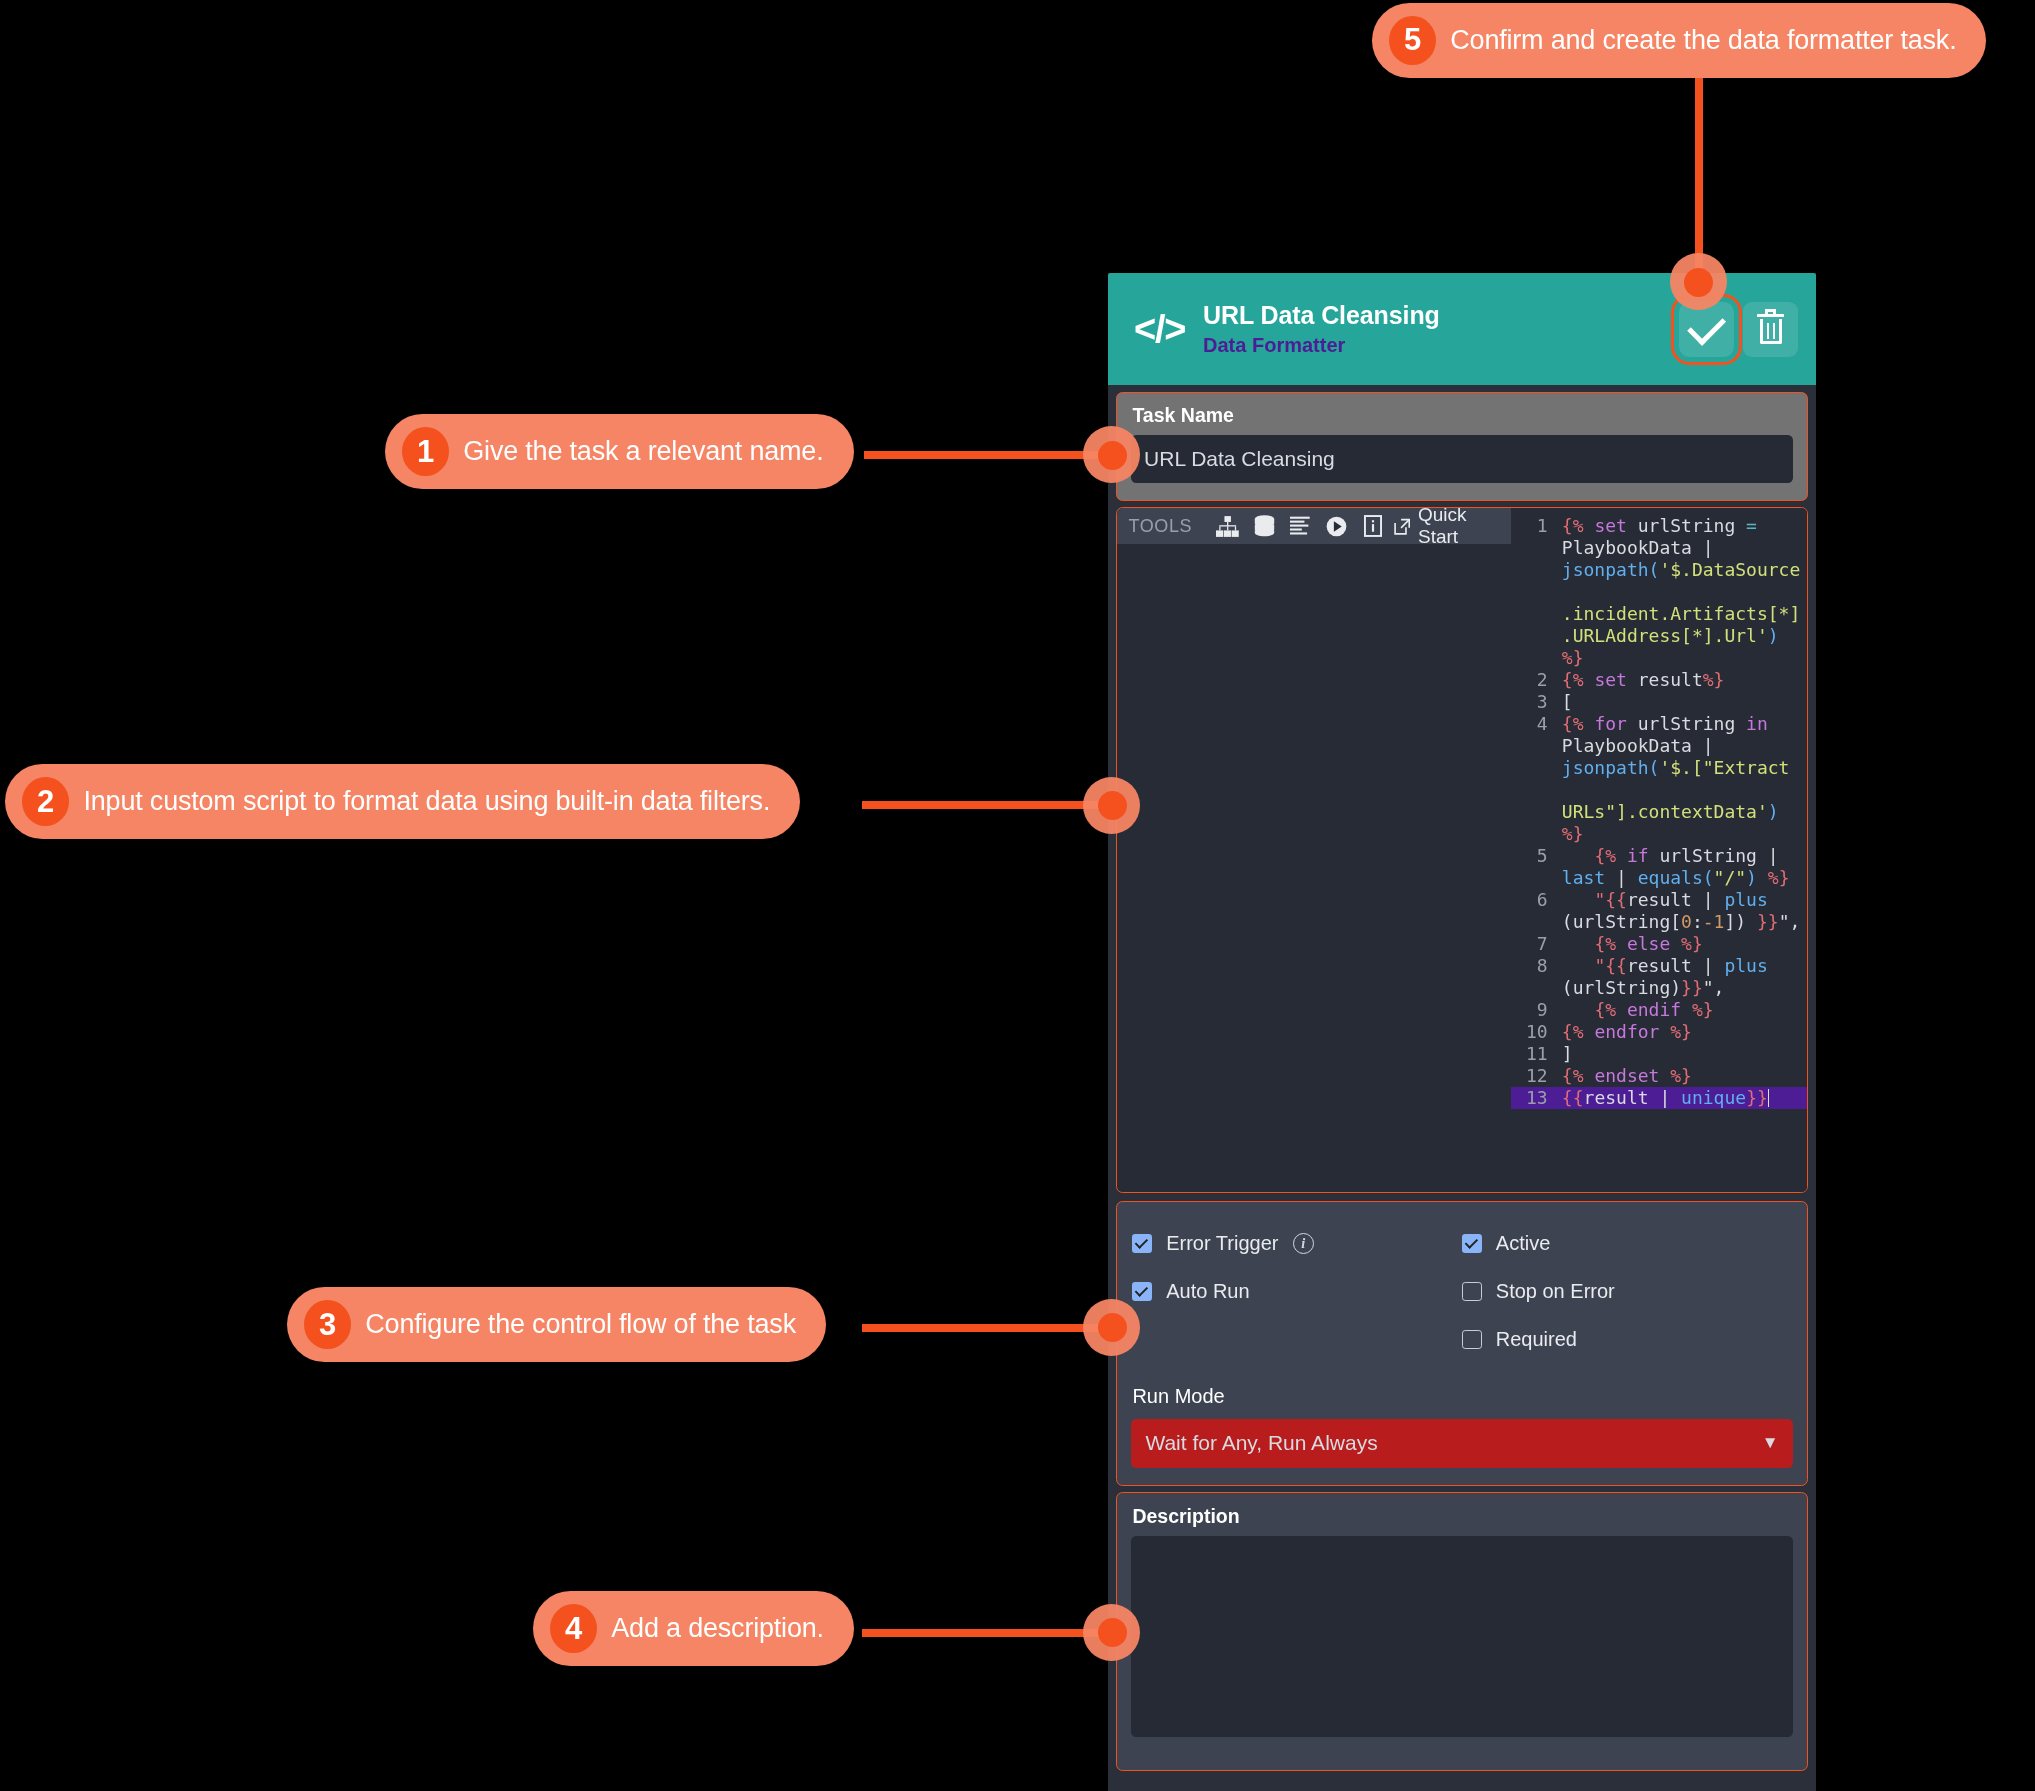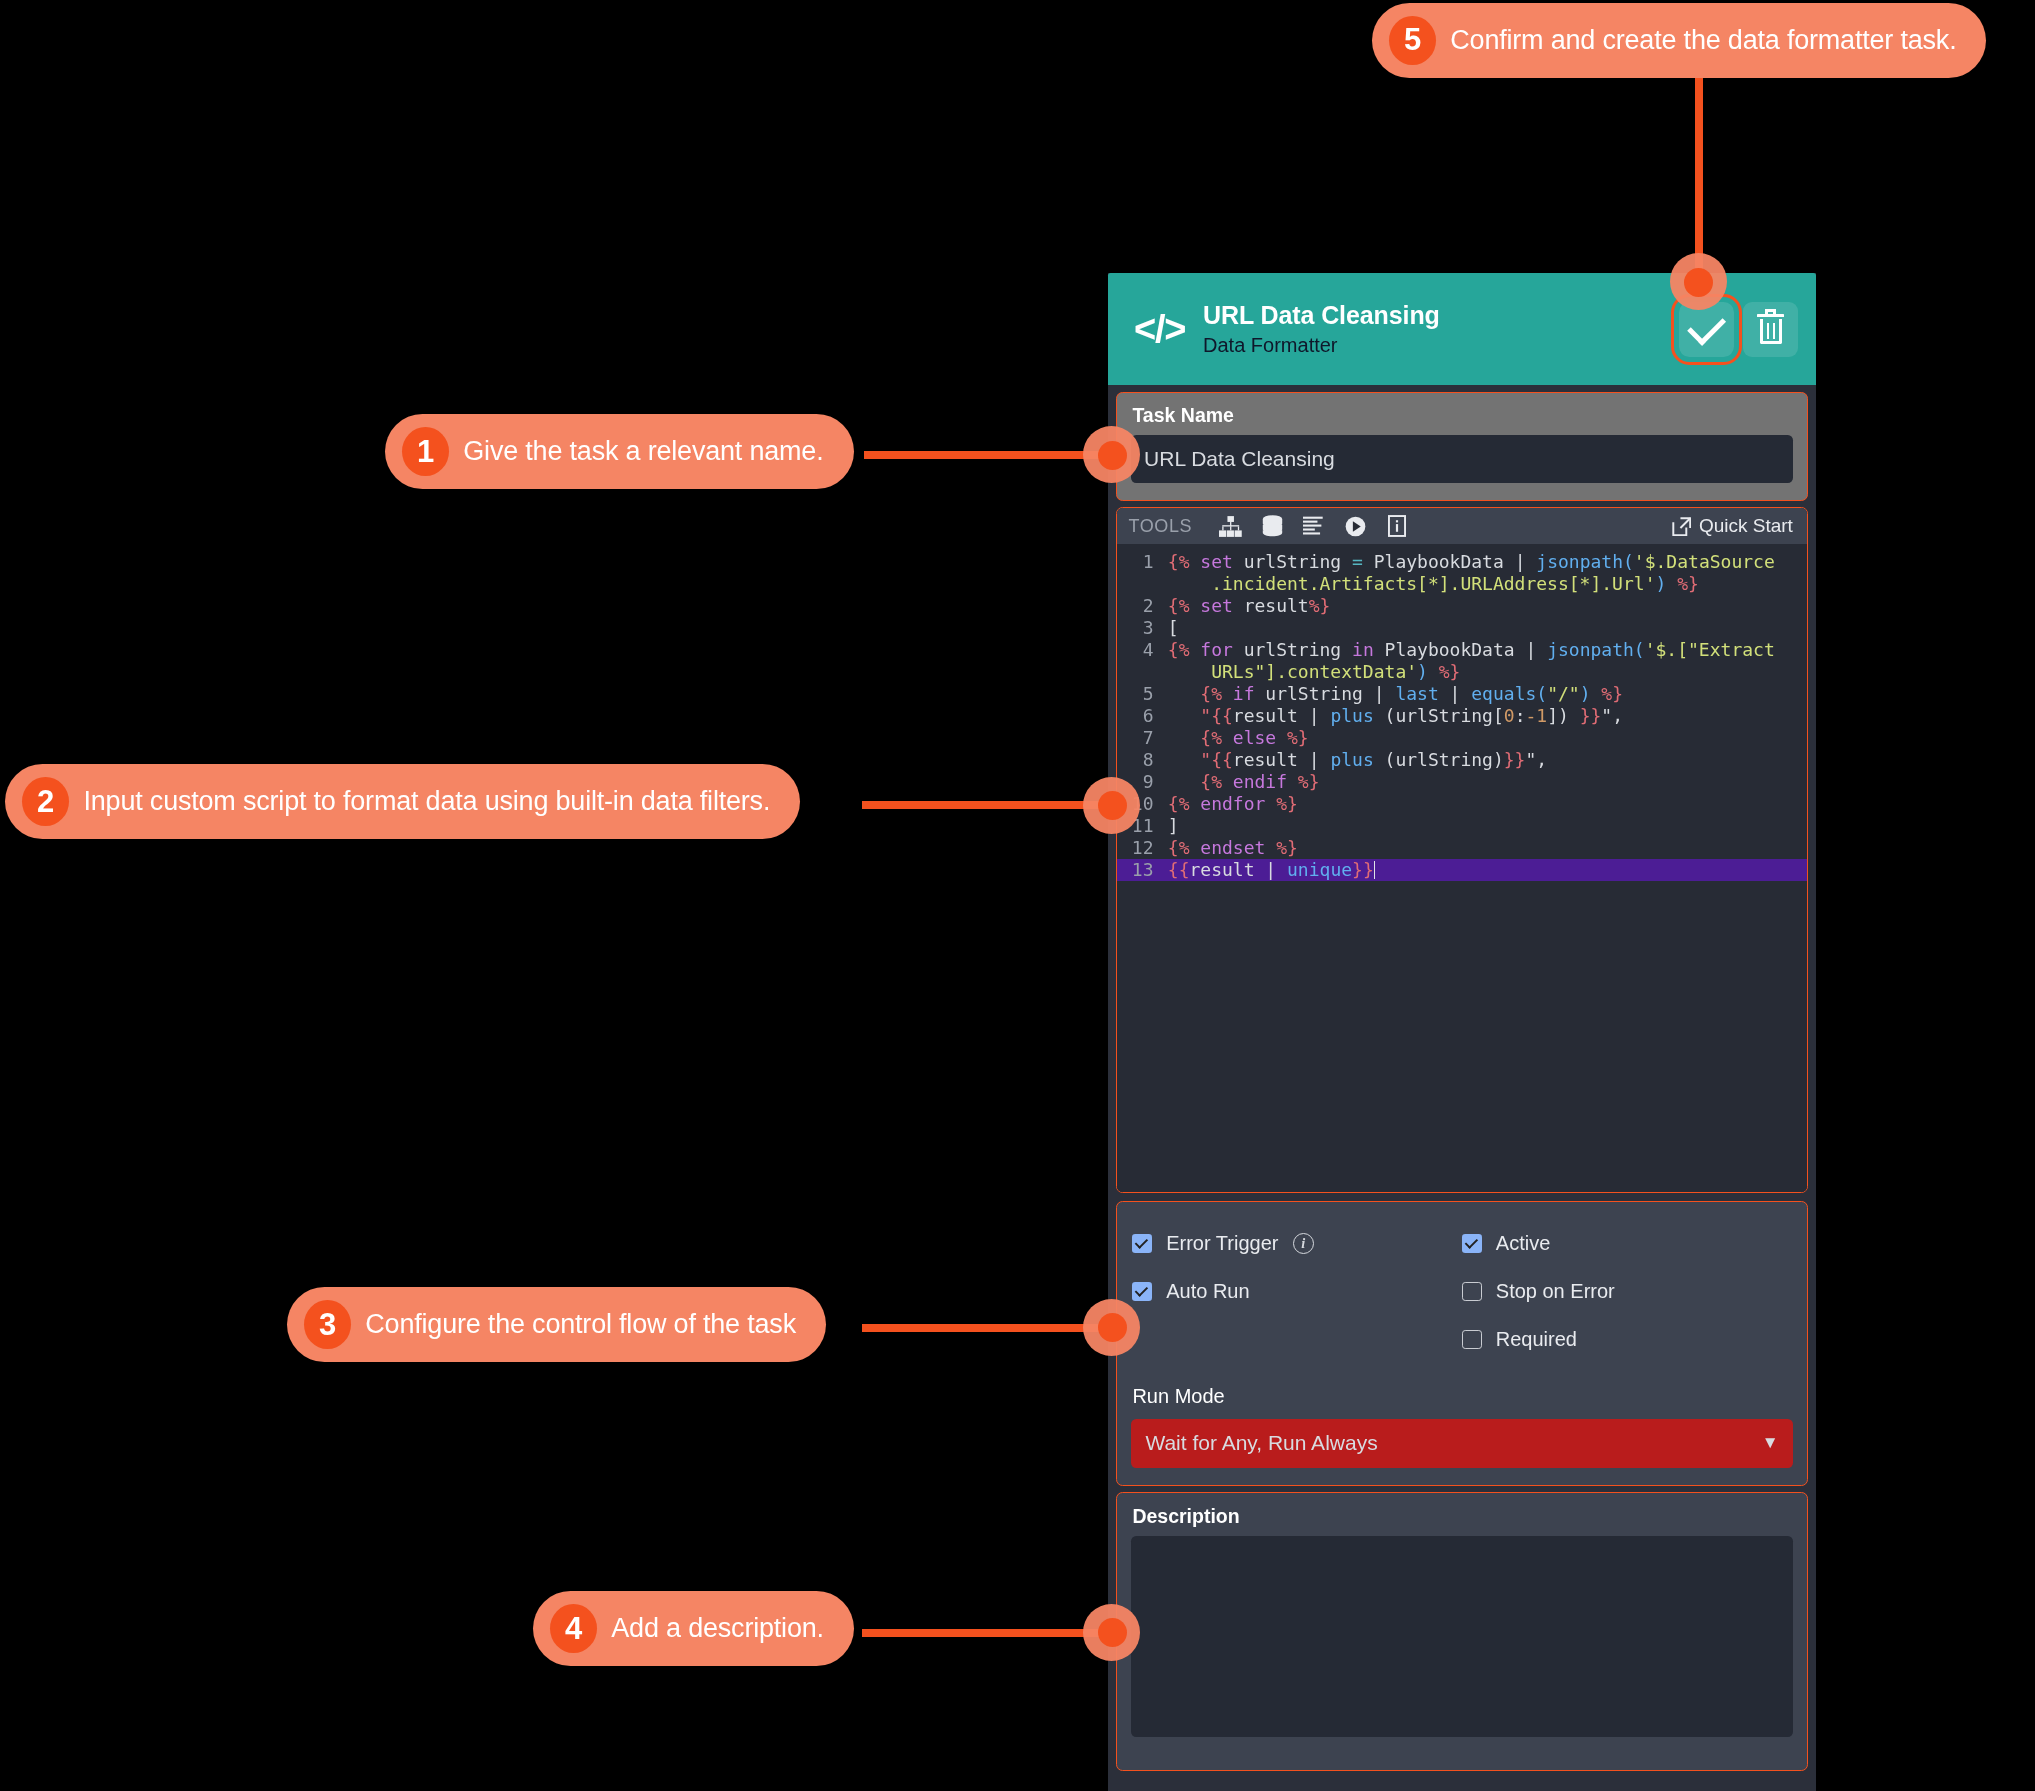--- a/index.html
+++ b/index.html
@@ -53,21 +53,21 @@
     color:#fff;font-size:38px;font-weight:bold;line-height:1;
     font-family:"Liberation Sans", sans-serif;letter-spacing:-1.3px;
     margin-right:18px;
   }
   .hdr-text{flex:1;}
   .hdr-title{
     color:#ffffff;font-size:25px;font-weight:bold;line-height:1.15;
     letter-spacing:-0.1px;
   }
   .hdr-sub{
-    color:#0f172a;font-size:20px;font-weight:400;margin-top:4.5px;line-height:1.15;
+    color:#4c1d95;font-size:20px;font-weight:700;margin-top:4.5px;line-height:1.15;
   }
   .hdr-btn{
     width:55px;height:55px;border-radius:9px;
     background:rgba(255,255,255,0.12);
     display:flex;align-items:center;justify-content:center;
     margin-left:9px;position:relative;
   }
   .hdr-btn.highlight{outline:3.2px solid #F4511E;outline-offset:5.8px;border-radius:10.4px;}
   .check-mark{
     display:block;width:29px;height:15.6px;border-left:5.2px solid #fff;
@@ -92,21 +92,21 @@
   .field-box{
     margin:0 14.3px 17px 14.3px;background:#252a35;border-radius:5.2px;
     height:48px;display:flex;align-items:center;padding:0 13px;
     color:#d8dbe0;font-size:21px;box-sizing:border-box;
   }
 
   
   #editor-panel{
     margin:0 7.8px 7.8px 7.8px;border:1.9px solid #F4511E;border-radius:6.5px;
     background:#272b35;overflow:hidden;height:686px;box-sizing:border-box;
-    display:flex;flex-direction:column;
+    display:flex;flex-direction:row;
   }
   .tools-bar{
     height:36px;background:#3d4350;display:flex;align-items:center;
     padding:0 14.3px 0 11.7px;box-sizing:border-box;flex:0 0 36px;
   }
   .tools-label{color:#9aa0ab;font-size:18px;letter-spacing:0.6px;margin-right:21px;}
   .tool-ico{
     width:35px;height:30px;display:flex;align-items:center;justify-content:center;
     margin-right:6.5px;
   }

